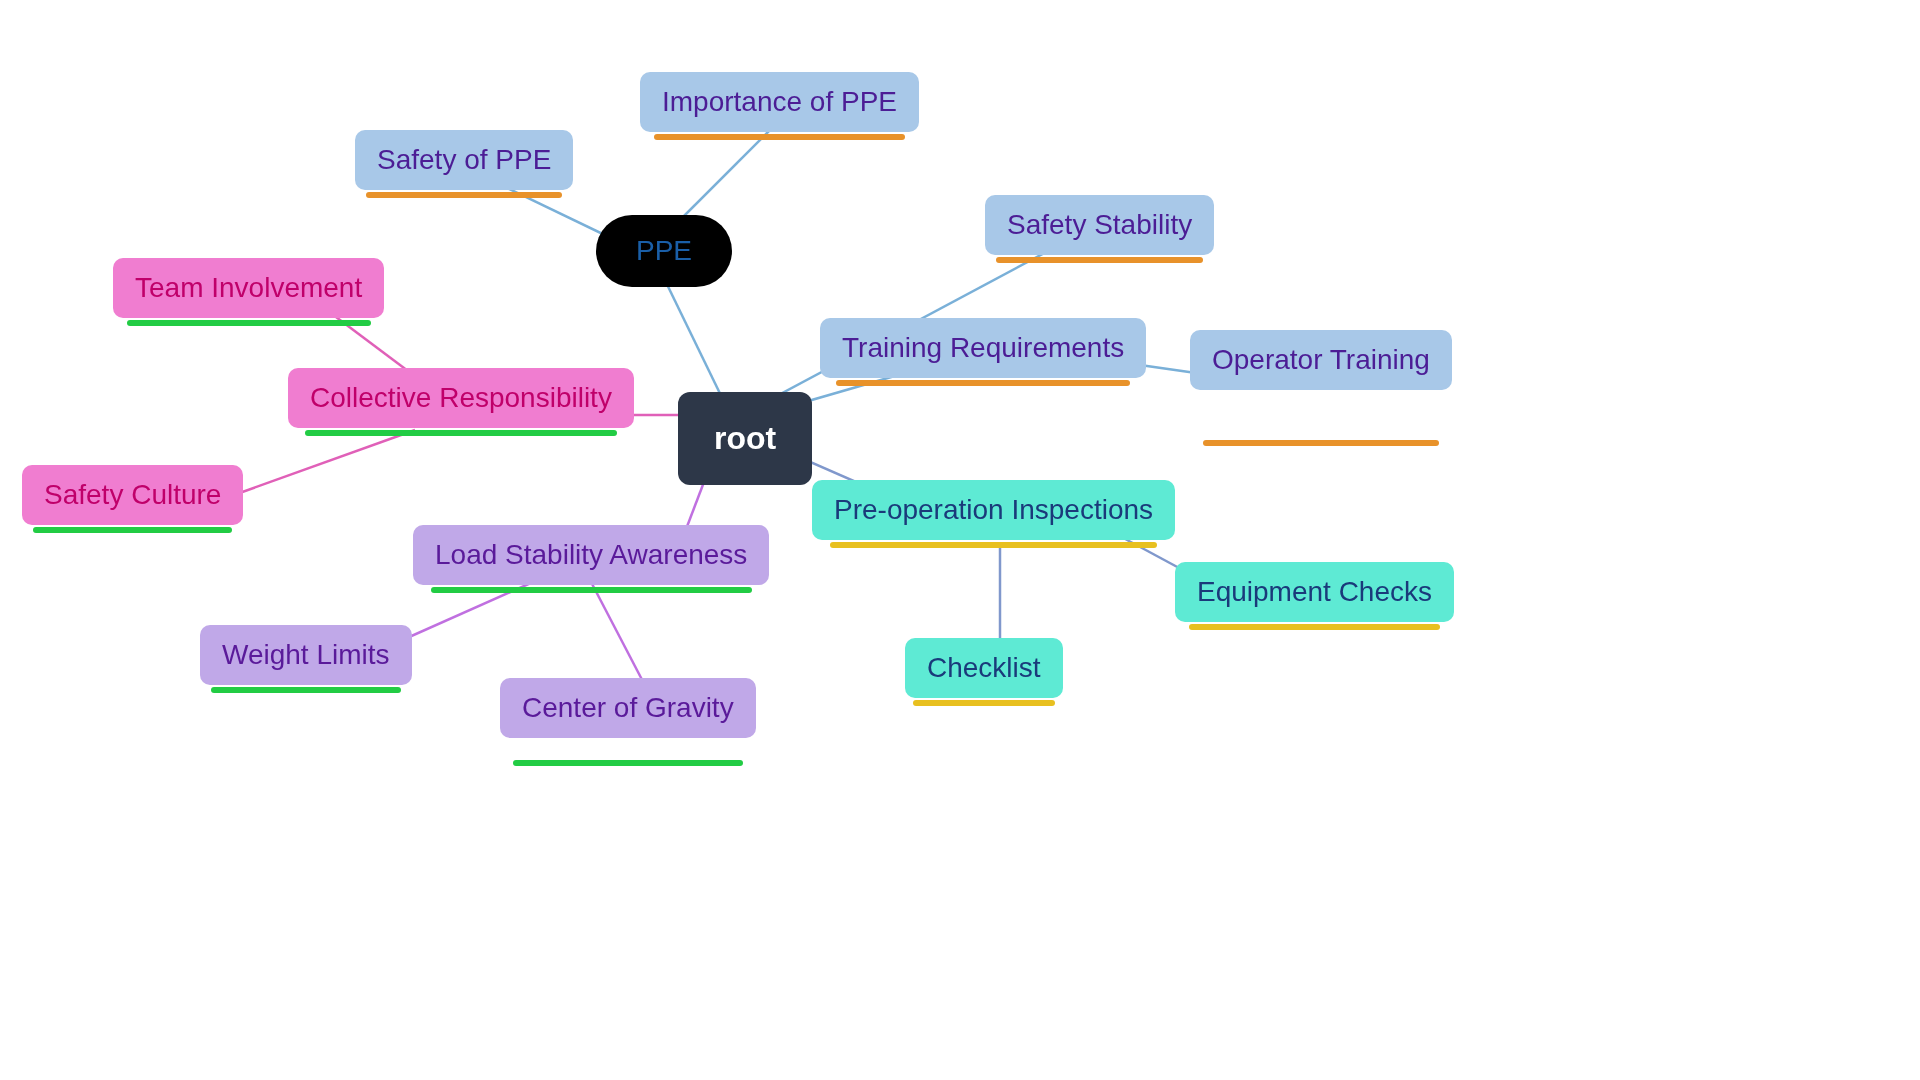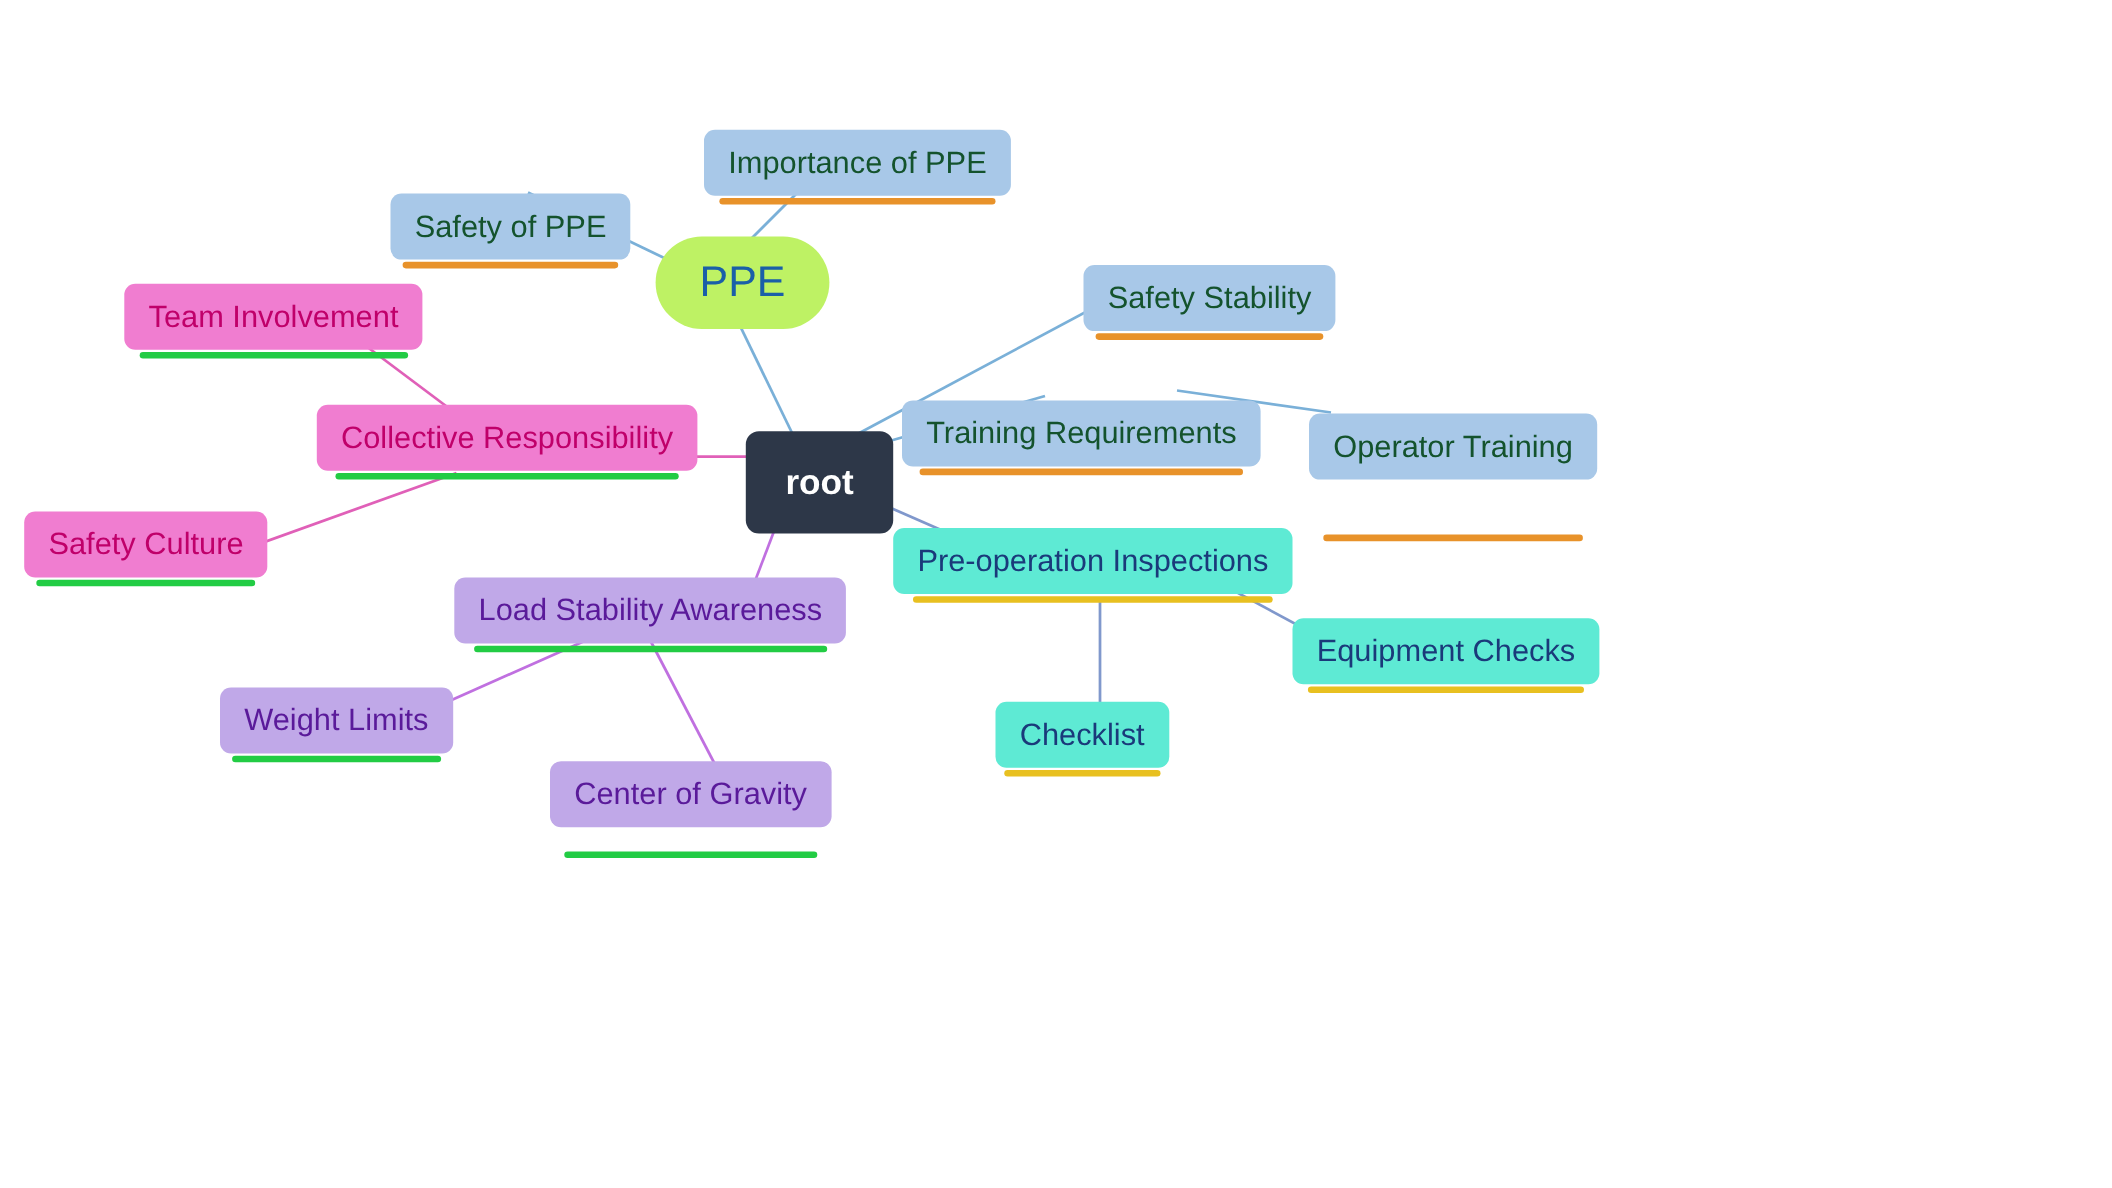--- a/index.html
+++ b/index.html
@@ -45,31 +45,30 @@
     .node-root .node-box {
       background: #2d3748;
       color: #ffffff;
       border-radius: 12px;
       font-size: 32px;
       font-weight: 600;
       padding: 28px 36px;
     }
     
     .node-ppe .node-box {
-      background: #bef264;
+      background: #000000;
       color: #1a5fa8;
       border-radius: 50px;
-      font-size: 39px;
+      font-size: 28px;
       padding: 20px 40px;
     }
     
     .node-blue .node-box {
       background: #a8c8e8;
-      color: #14532d;
-      margin-top: 46px;
+      color: #4c1d95;
     }
     .node-blue .node-underline { background: #e8922a; }
     
     .node-pink .node-box {
       background: #f07dd0;
       color: #c0006a;
     }
     .node-pink .node-underline { background: #22cc44; }
     
     .node-purple .node-box {
@@ -171,21 +170,21 @@
 <div class="node node-purple" style="left: 413px; top: 525px;">
   <div class="node-box">Load Stability Awareness</div>
   <div class="node-underline"></div>
 </div>
 
 <div class="node node-purple" style="left: 200px; top: 625px;">
   <div class="node-box">Weight Limits</div>
   <div class="node-underline"></div>
 </div>
 
-<div class="node node-purple" style="left: 500px; top: 692px; gap: 20px;">
+<div class="node node-purple" style="left: 500px; top: 678px; gap: 20px;">
   <div class="node-box">Center of Gravity</div>
   <div class="node-underline"></div>
 </div>
 
 <div class="node node-midblue" style="left: 812px; top: 480px;">
   <div class="node-box">Pre-operation Inspections</div>
   <div class="node-underline"></div>
 </div>
 
 <div class="node node-midblue" style="left: 1175px; top: 562px;">

